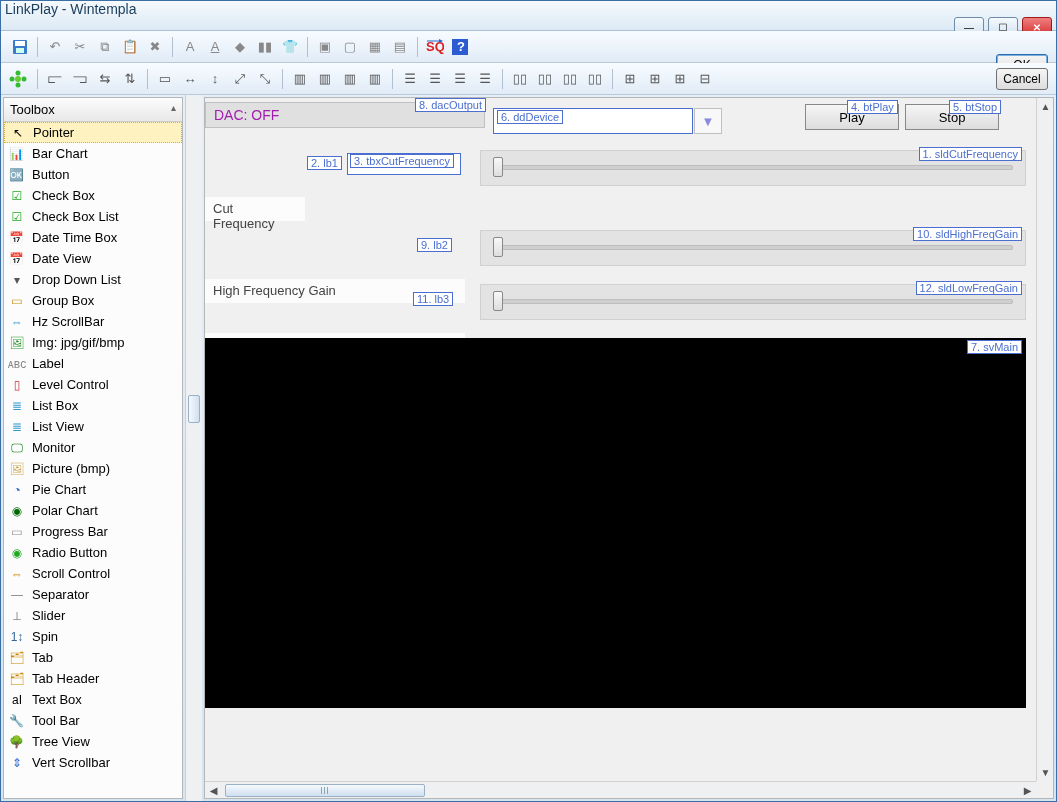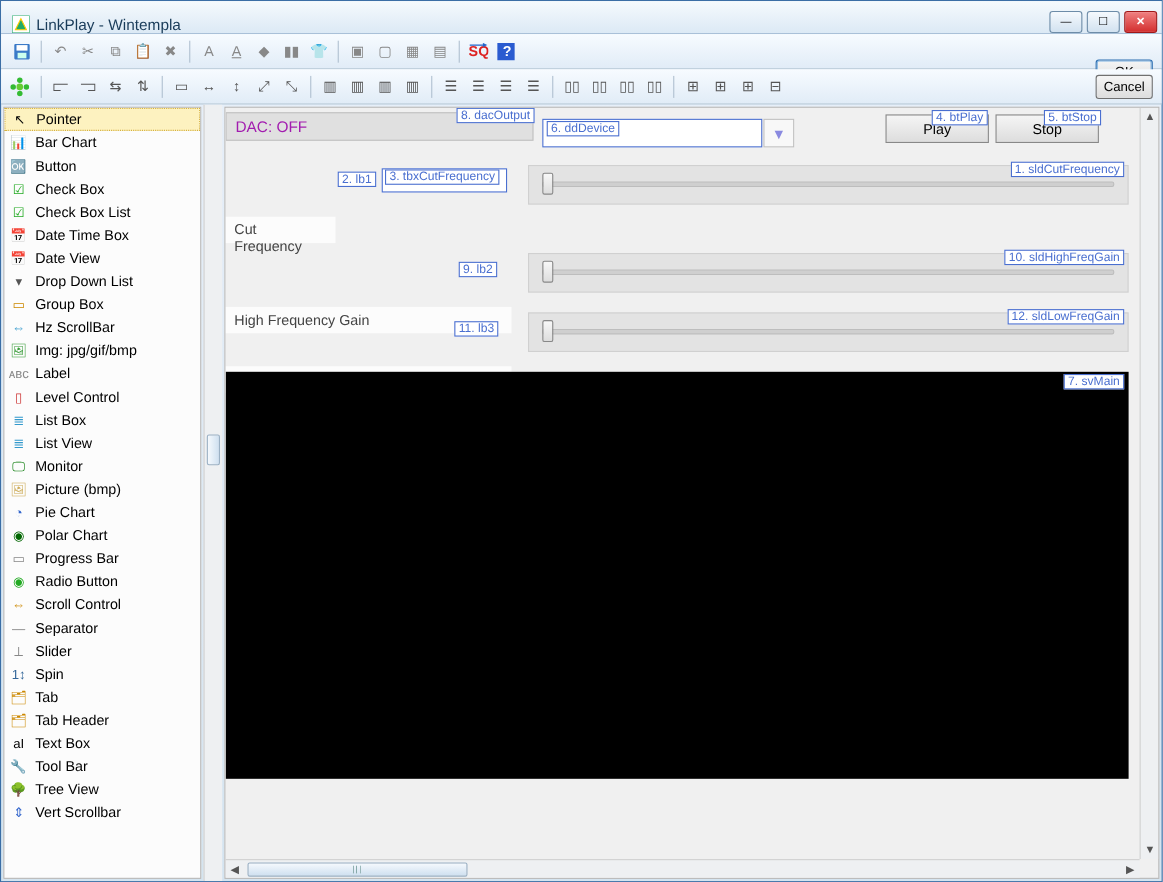--- a/index.html
+++ b/index.html
@@ -1,18 +1,18 @@
 <!DOCTYPE html>
 <html><head>
 <meta charset="utf-8">
 <style>
 *{box-sizing:border-box;margin:0;padding:0;font-family:"Segoe UI",Tahoma,sans-serif;font-size:13px;}
 body{background:#d4e4f0;overflow:hidden;}
 .window{width:1057px;height:802px;border:1px solid #3b6ea5;background:linear-gradient(to bottom,#e8f0fa,#d4e4f0);position:relative;display:flex;flex-direction:column;}
-.titlebar{height:30px;background:linear-gradient(to bottom,#f5fafd,#dce9f5);display:flex;align-items:flex-end;padding:0 4px;border-bottom:1px solid #a9c0d8;}
+.titlebar{height:30px;background:linear-gradient(to bottom,#f5fafd,#dce9f5);display:flex;align-items:flex-start;padding:0 4px;border-bottom:1px solid #a9c0d8;flex-direction:column;}
 .titlebar .app-icon{width:16px;height:16px;margin:0 6px;}
 .titlebar .title{color:#1a3c5a;font-size:14px;}
 .titlebar .win-controls{margin-left:auto;display:flex;gap:4px;}
 .win-btn{width:30px;height:20px;border:1px solid #6d8ca8;border-radius:3px;background:linear-gradient(to bottom,#f5f9fd,#d2e2f0);display:flex;align-items:center;justify-content:center;font-size:10px;}
 .win-btn.close{background:linear-gradient(to bottom,#f08080,#d32f2f);border-color:#a01818;color:#fff;font-weight:bold;}
 .toolbar{height:32px;background:linear-gradient(to bottom,#f7fbff,#e1ecf7);border-bottom:1px solid #b8cad8;display:flex;align-items:center;padding:0 8px;gap:3px;}
 .tb-btn{width:22px;height:22px;display:flex;align-items:center;justify-content:center;border:1px solid transparent;border-radius:2px;color:#888;}
 .tb-btn.active{color:#2a6db0;}
 .tb-sep{width:1px;height:20px;background:#b0c0d0;margin:0 3px;}
 .tb-right{margin-left:auto;display:flex;gap:6px;}
@@ -164,20 +164,21 @@
     <div class="tb2-btn">⊟</div>
     <div class="tb-right">
       <button class="dlg-btn">Cancel</button>
     </div>
   </div>
 
   <div class="main-area">
 
     <div style="display:flex;">
     <div class="sidebar">
+      <div class="sidebar-header">Toolbox</div>
       <div class="sidebar-list" id="sblist">
             <div class="sb-item selected">
               <span class="ico" style="color: rgb(0, 0, 0);">↖</span>
               <span>Pointer</span>
             </div>
             <div class="sb-item">
               <span class="ico" style="color: rgb(204, 51, 51);">📊</span>
               <span>Bar Chart</span>
             </div>
             <div class="sb-item">

